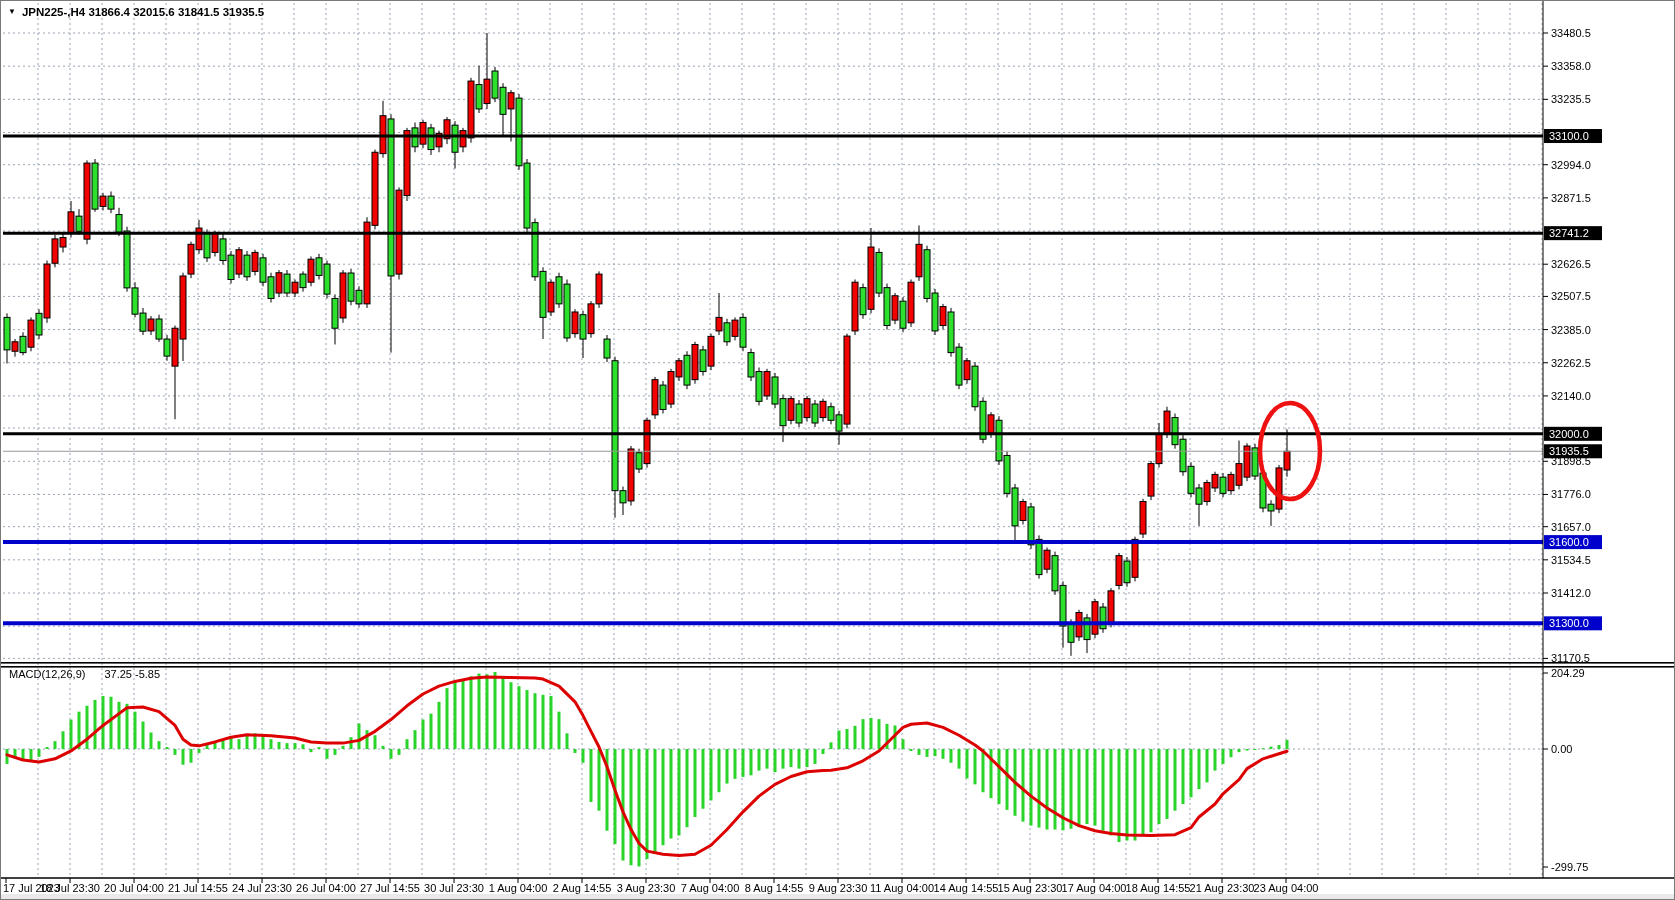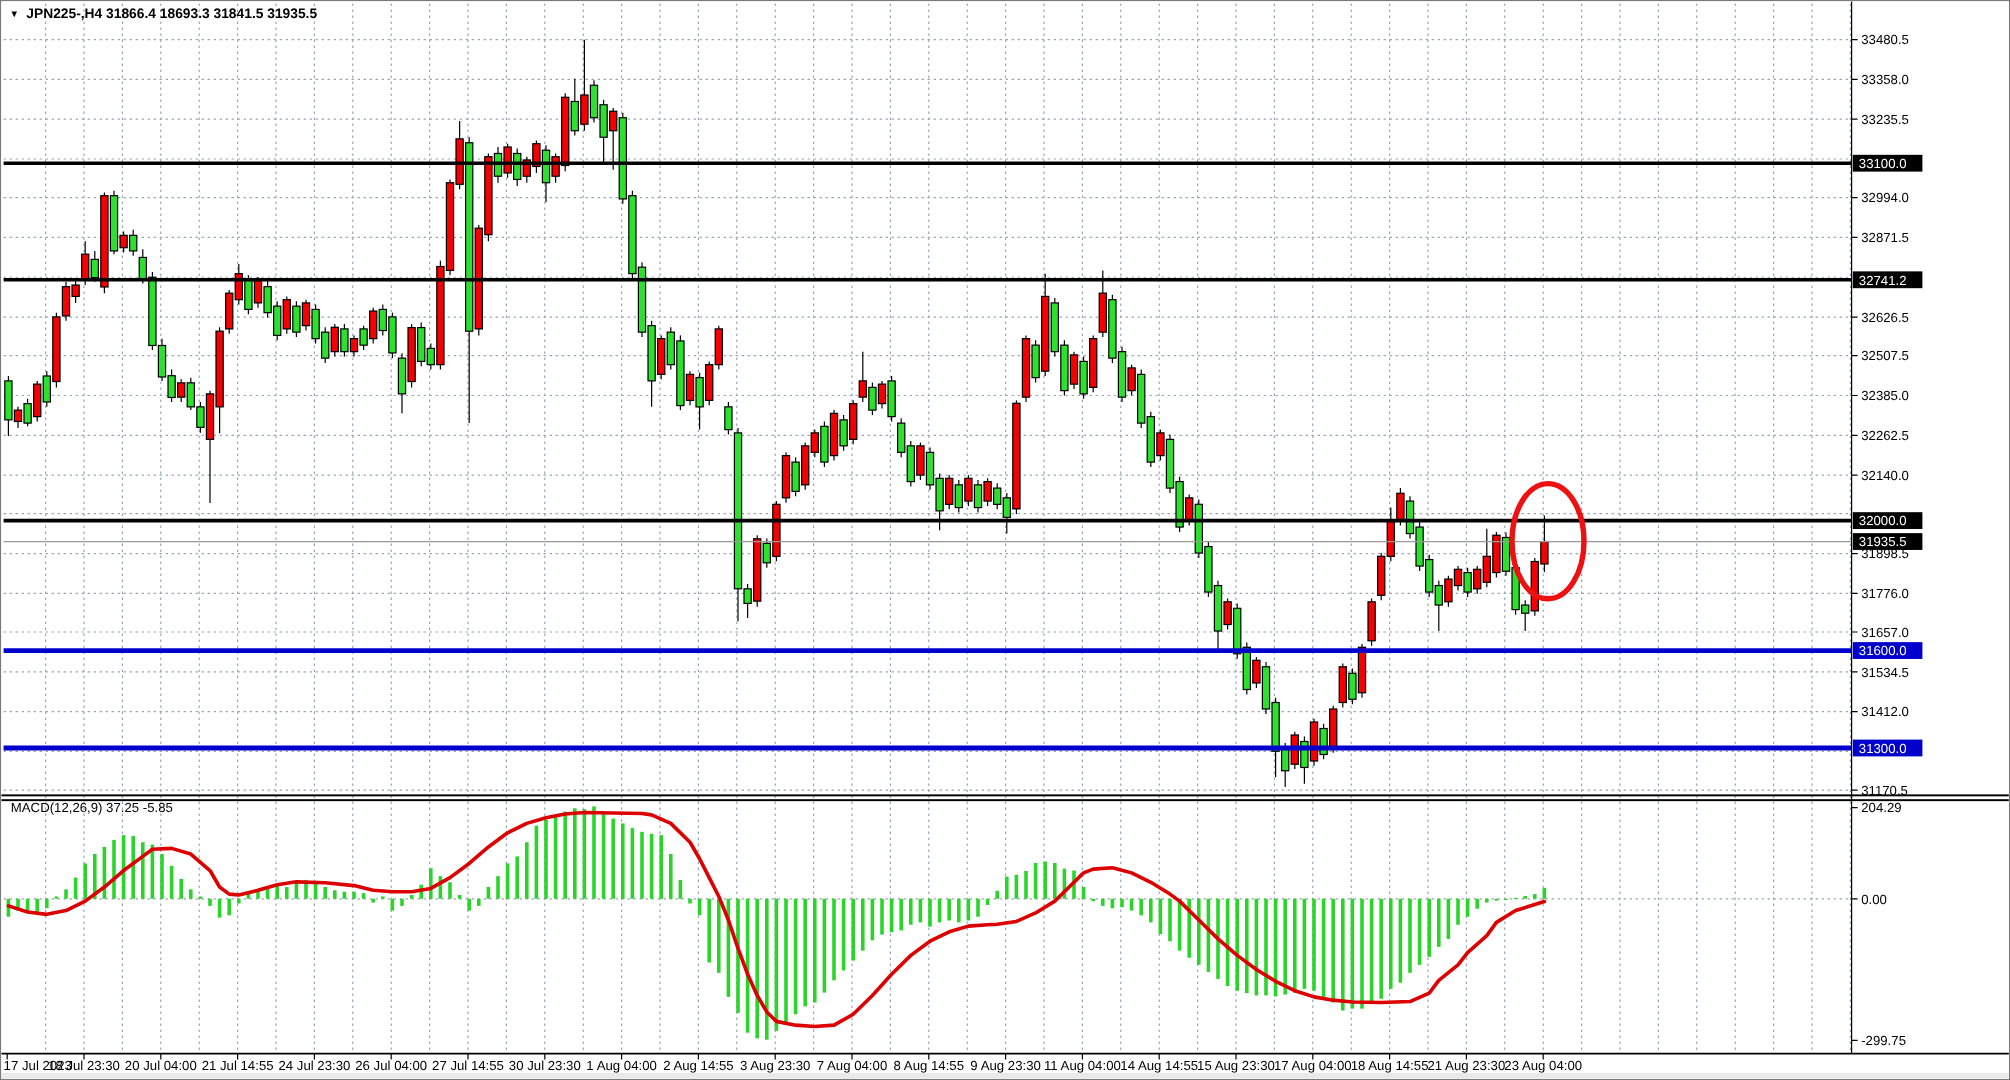--- a/index.html
+++ b/index.html
@@ -4,21 +4,21 @@
 <style>
   html,body{margin:0;padding:0;background:#fff;}
   #app{position:relative;width:1675px;height:900px;background:#fff;
        font-family:"Liberation Sans",sans-serif;border:1px solid #7a7a7a;
        box-sizing:border-box;overflow:hidden;}
   #chart-svg{position:absolute;left:0;top:0;}
   .symbol-line{position:absolute;left:7px;top:3px;height:15px;display:flex;
        align-items:center;gap:6px;font-size:11.5px;font-weight:bold;color:#000;}
   .dd-icon{font-size:8px;line-height:8px;color:#000;cursor:pointer;}
   .macd-line{position:absolute;left:8px;top:667px;font-size:11px;color:#000;
-       display:flex;gap:3px;}
+       display:flex;gap:19px;}
   .bottom-strip{position:absolute;left:0;bottom:0;width:100%;height:5px;background:#e9e9e9;}
 </style>
 </head>
 <body>
 
 <div id="app">
   <svg id="chart-svg" width="1675" height="900">
       <rect x="0" y="0" width="1675" height="900" fill="#ffffff"></rect>
       <g>
         <line x1="37" y1="2" x2="37" y2="877" stroke="#9aa5b5" stroke-width="1" stroke-dasharray="2,3"></line>
@@ -687,21 +687,21 @@
         <text x="1157" y="891" fill="#000" font-size="11" font-family="Liberation Sans, sans-serif" text-anchor="middle" font-weight="normal">18 Aug 14:55</text>
         <line x1="1221" y1="877" x2="1221" y2="882" stroke="#000" stroke-width="1"></line>
         <text x="1221" y="891" fill="#000" font-size="11" font-family="Liberation Sans, sans-serif" text-anchor="middle" font-weight="normal">21 Aug 23:30</text>
         <line x1="1285" y1="877" x2="1285" y2="882" stroke="#000" stroke-width="1"></line>
         <text x="1285" y="891" fill="#000" font-size="11" font-family="Liberation Sans, sans-serif" text-anchor="middle" font-weight="normal">23 Aug 04:00</text>
       </g>
     </svg>
 
   <div class="symbol-line">
     <span class="dd-icon">▼</span>
-    <span>JPN225-,H4  31866.4 18693.3 31841.5 31935.5</span>
+    <span>JPN225-,H4  31866.4 32015.6 31841.5 31935.5</span>
   </div>
 
   <div class="macd-line">
     <span>MACD(12,26,9)</span>
     <span>37.25 -5.85</span>
   </div>
 
   <div class="bottom-strip"></div>
 </div>
 

